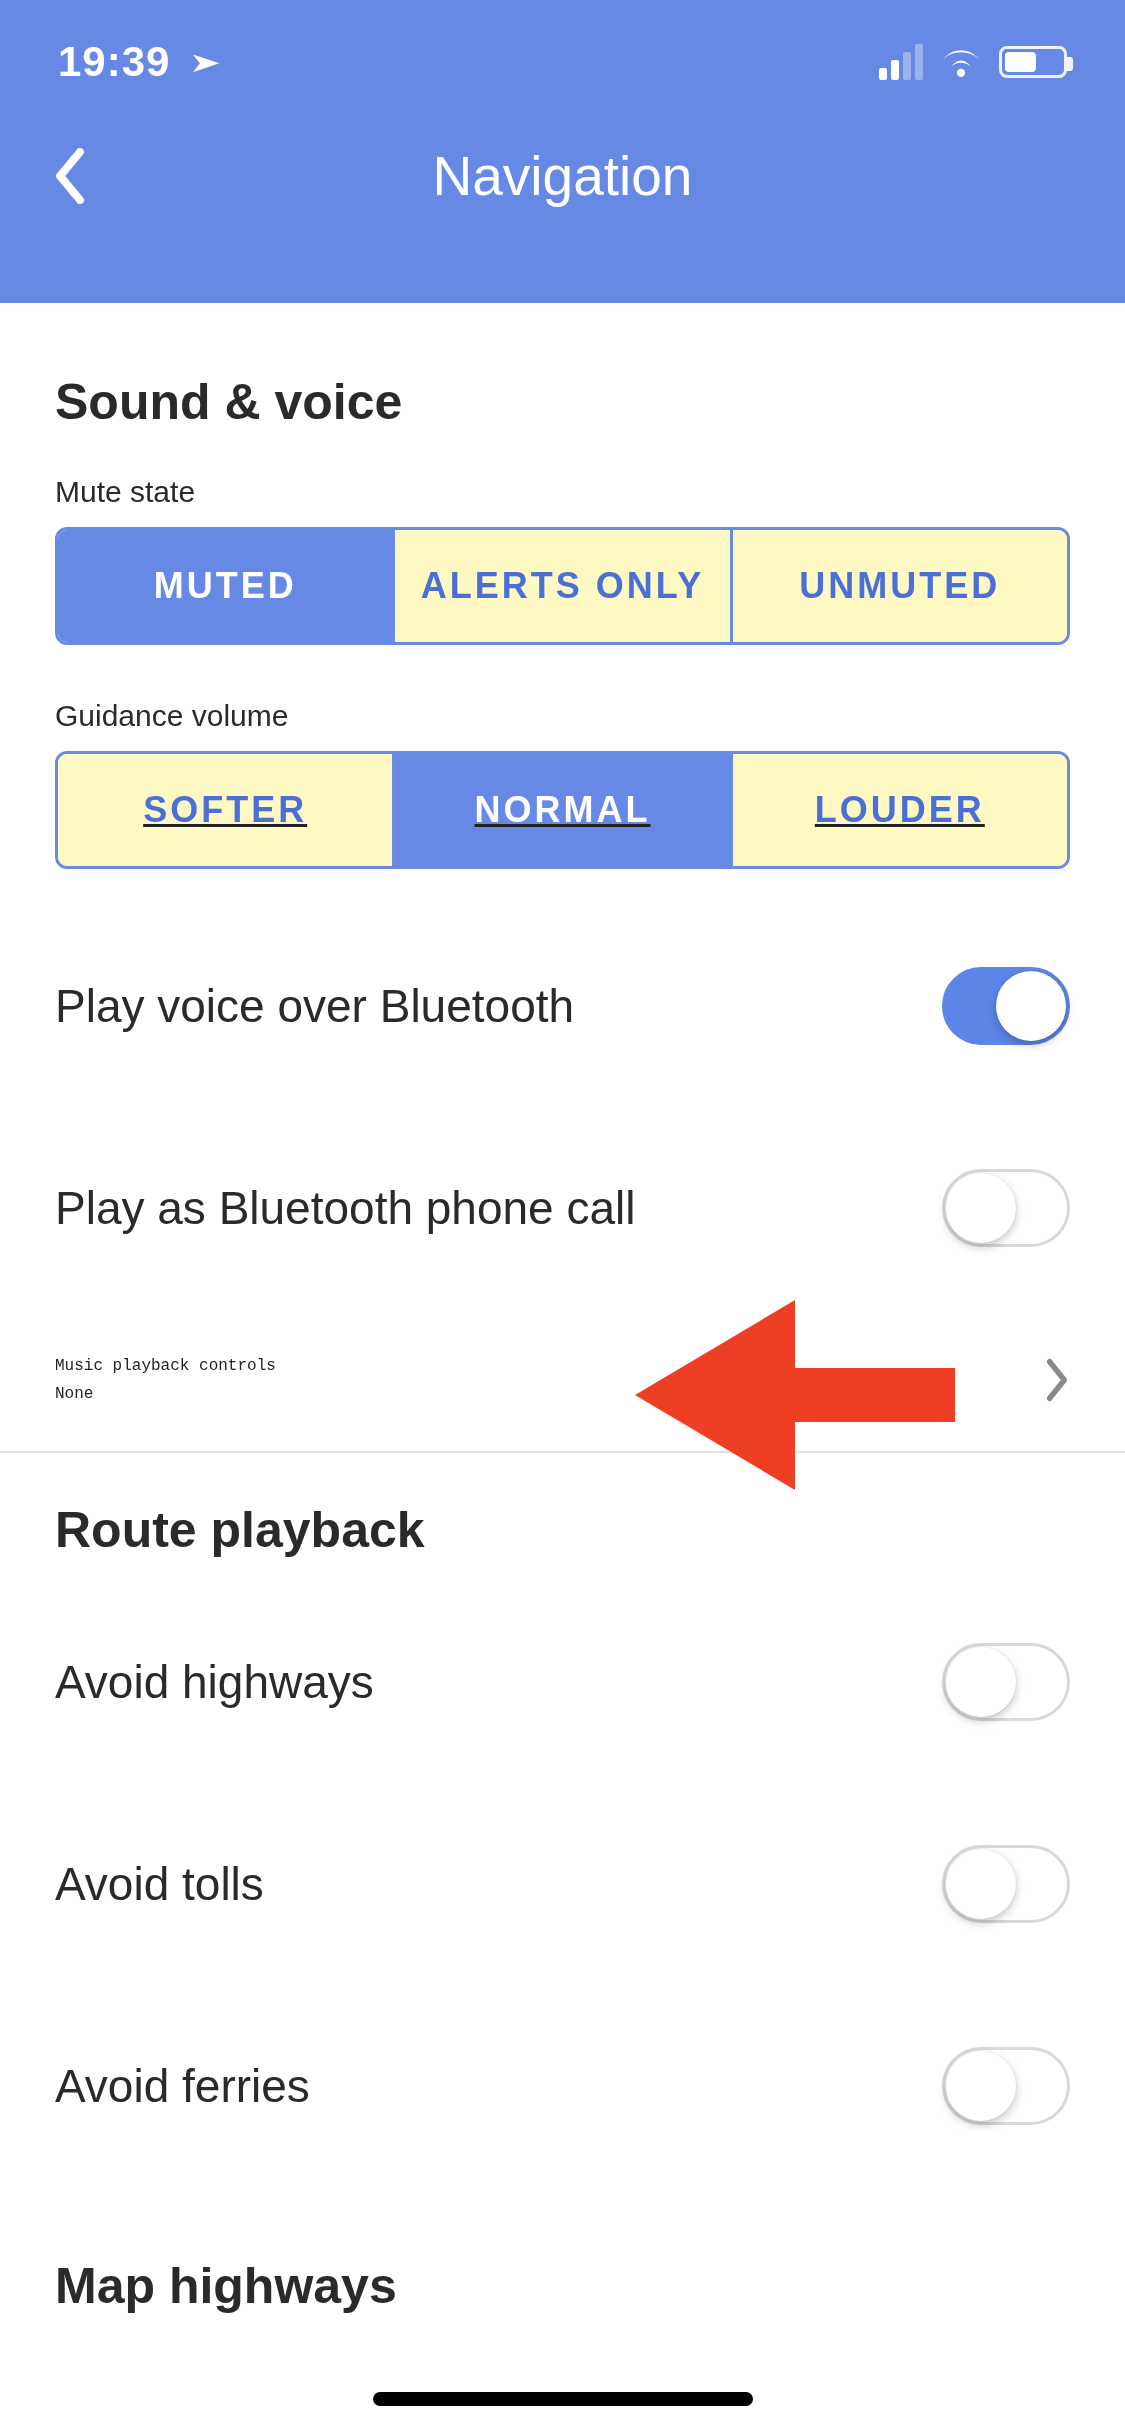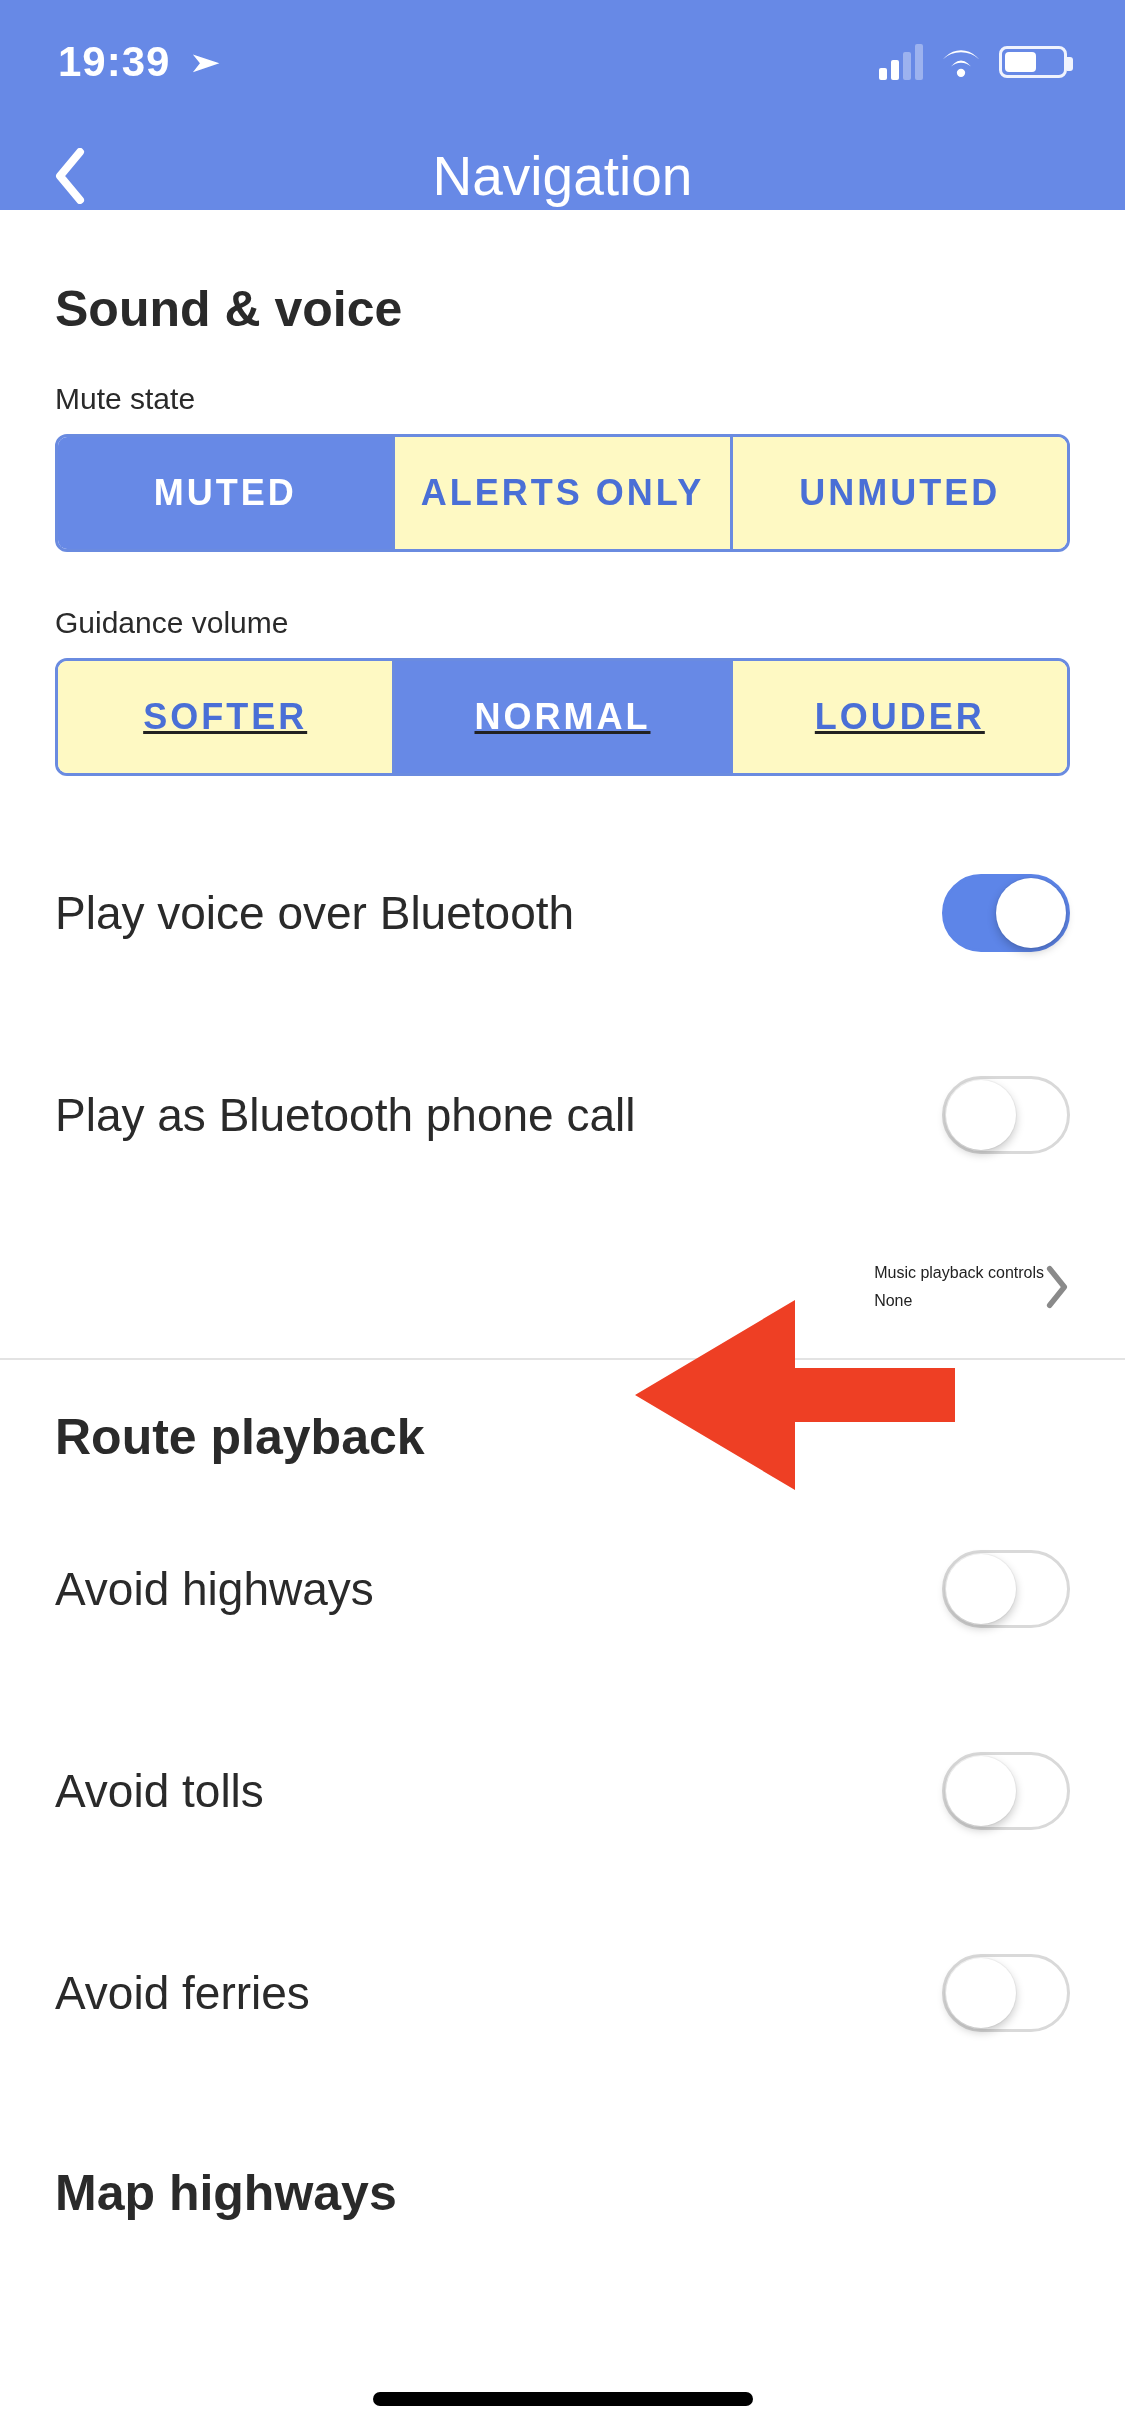--- a/index.html
+++ b/index.html
@@ -6,21 +6,21 @@
   html, body { width: 1125px; height: 2436px; }
   body {
     font-family: -apple-system, "Helvetica Neue", Arial, sans-serif;
     background: #fff;
     color: #222;
     overflow: hidden;
     position: relative;
   }
   .header {
     background: #6789e6;
-    height: 210px;
+    height: 303px;
     color: #fff;
     position: relative;
   }
   .status-bar {
     display: flex;
     justify-content: space-between;
     align-items: center;
     padding: 38px 58px 0 58px;
     font-size: 42px;
     font-weight: 600;
@@ -88,23 +88,24 @@
   .toggle.off { background:#fff; border:3px solid #d9d9d9; }
   .toggle.on  { background:#5d85e8; border:3px solid #5d85e8; }
   .toggle .knob {
     width:70px; height:70px; border-radius:50%; background:#fff;
     position:absolute; top:50%; transform:translateY(-50%);
     box-shadow: 0 4px 10px rgba(0,0,0,.22), 0 0 0 1px rgba(0,0,0,.04);
   }
   .toggle.off .knob { left:1px; }
   .toggle.on  .knob { right:1px; }
   .link-row {
-    display:flex; align-items:center; justify-content:flex-end;
+    display:flex; align-items:center; justify-content:space-between;
     padding: 48px 55px 48px 55px;
     border-bottom:2px solid #e3e3e3;
+    font-family:Liberation Mono, monospace;
   }
   .link-row .stack { display:flex; flex-direction:column; gap:10px; }
   .chevron svg { display:block; }
   .arrow-annotation {
     position:absolute;
     left: 635px; top: 1290px;
     pointer-events:none;
   }
   .home-indicator {
     position:absolute; bottom:30px; left:50%; transform:translateX(-50%);

